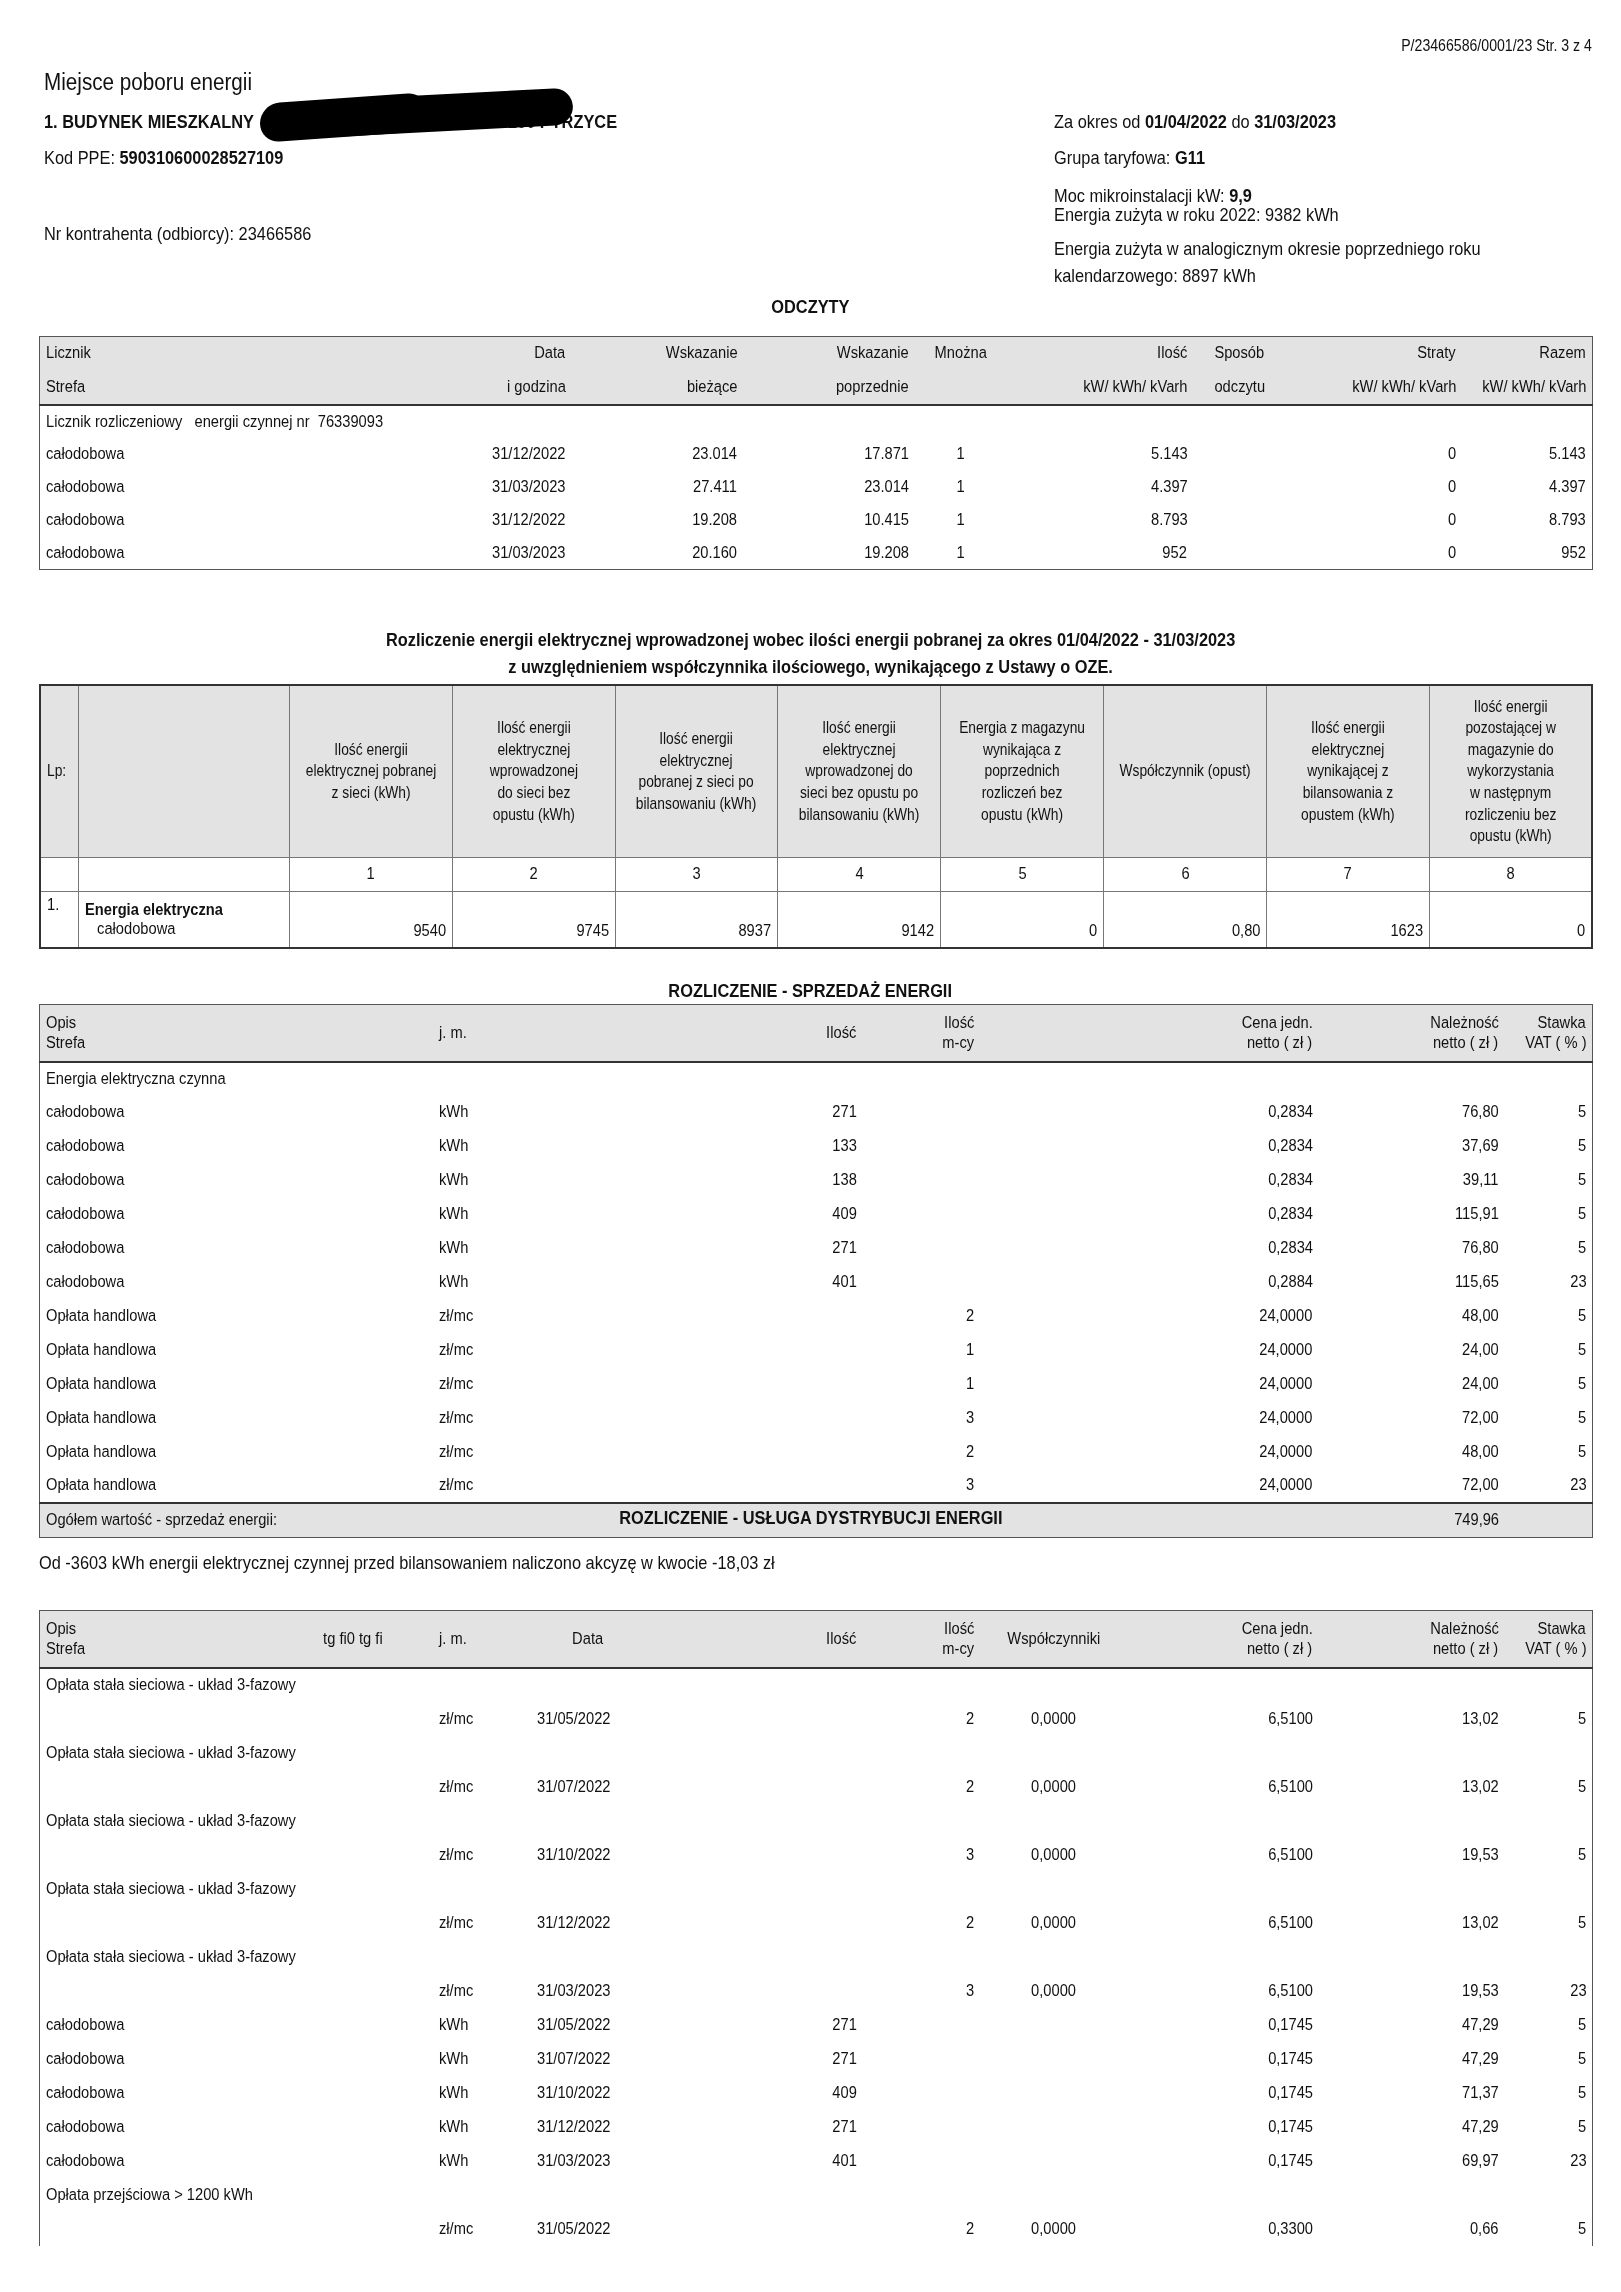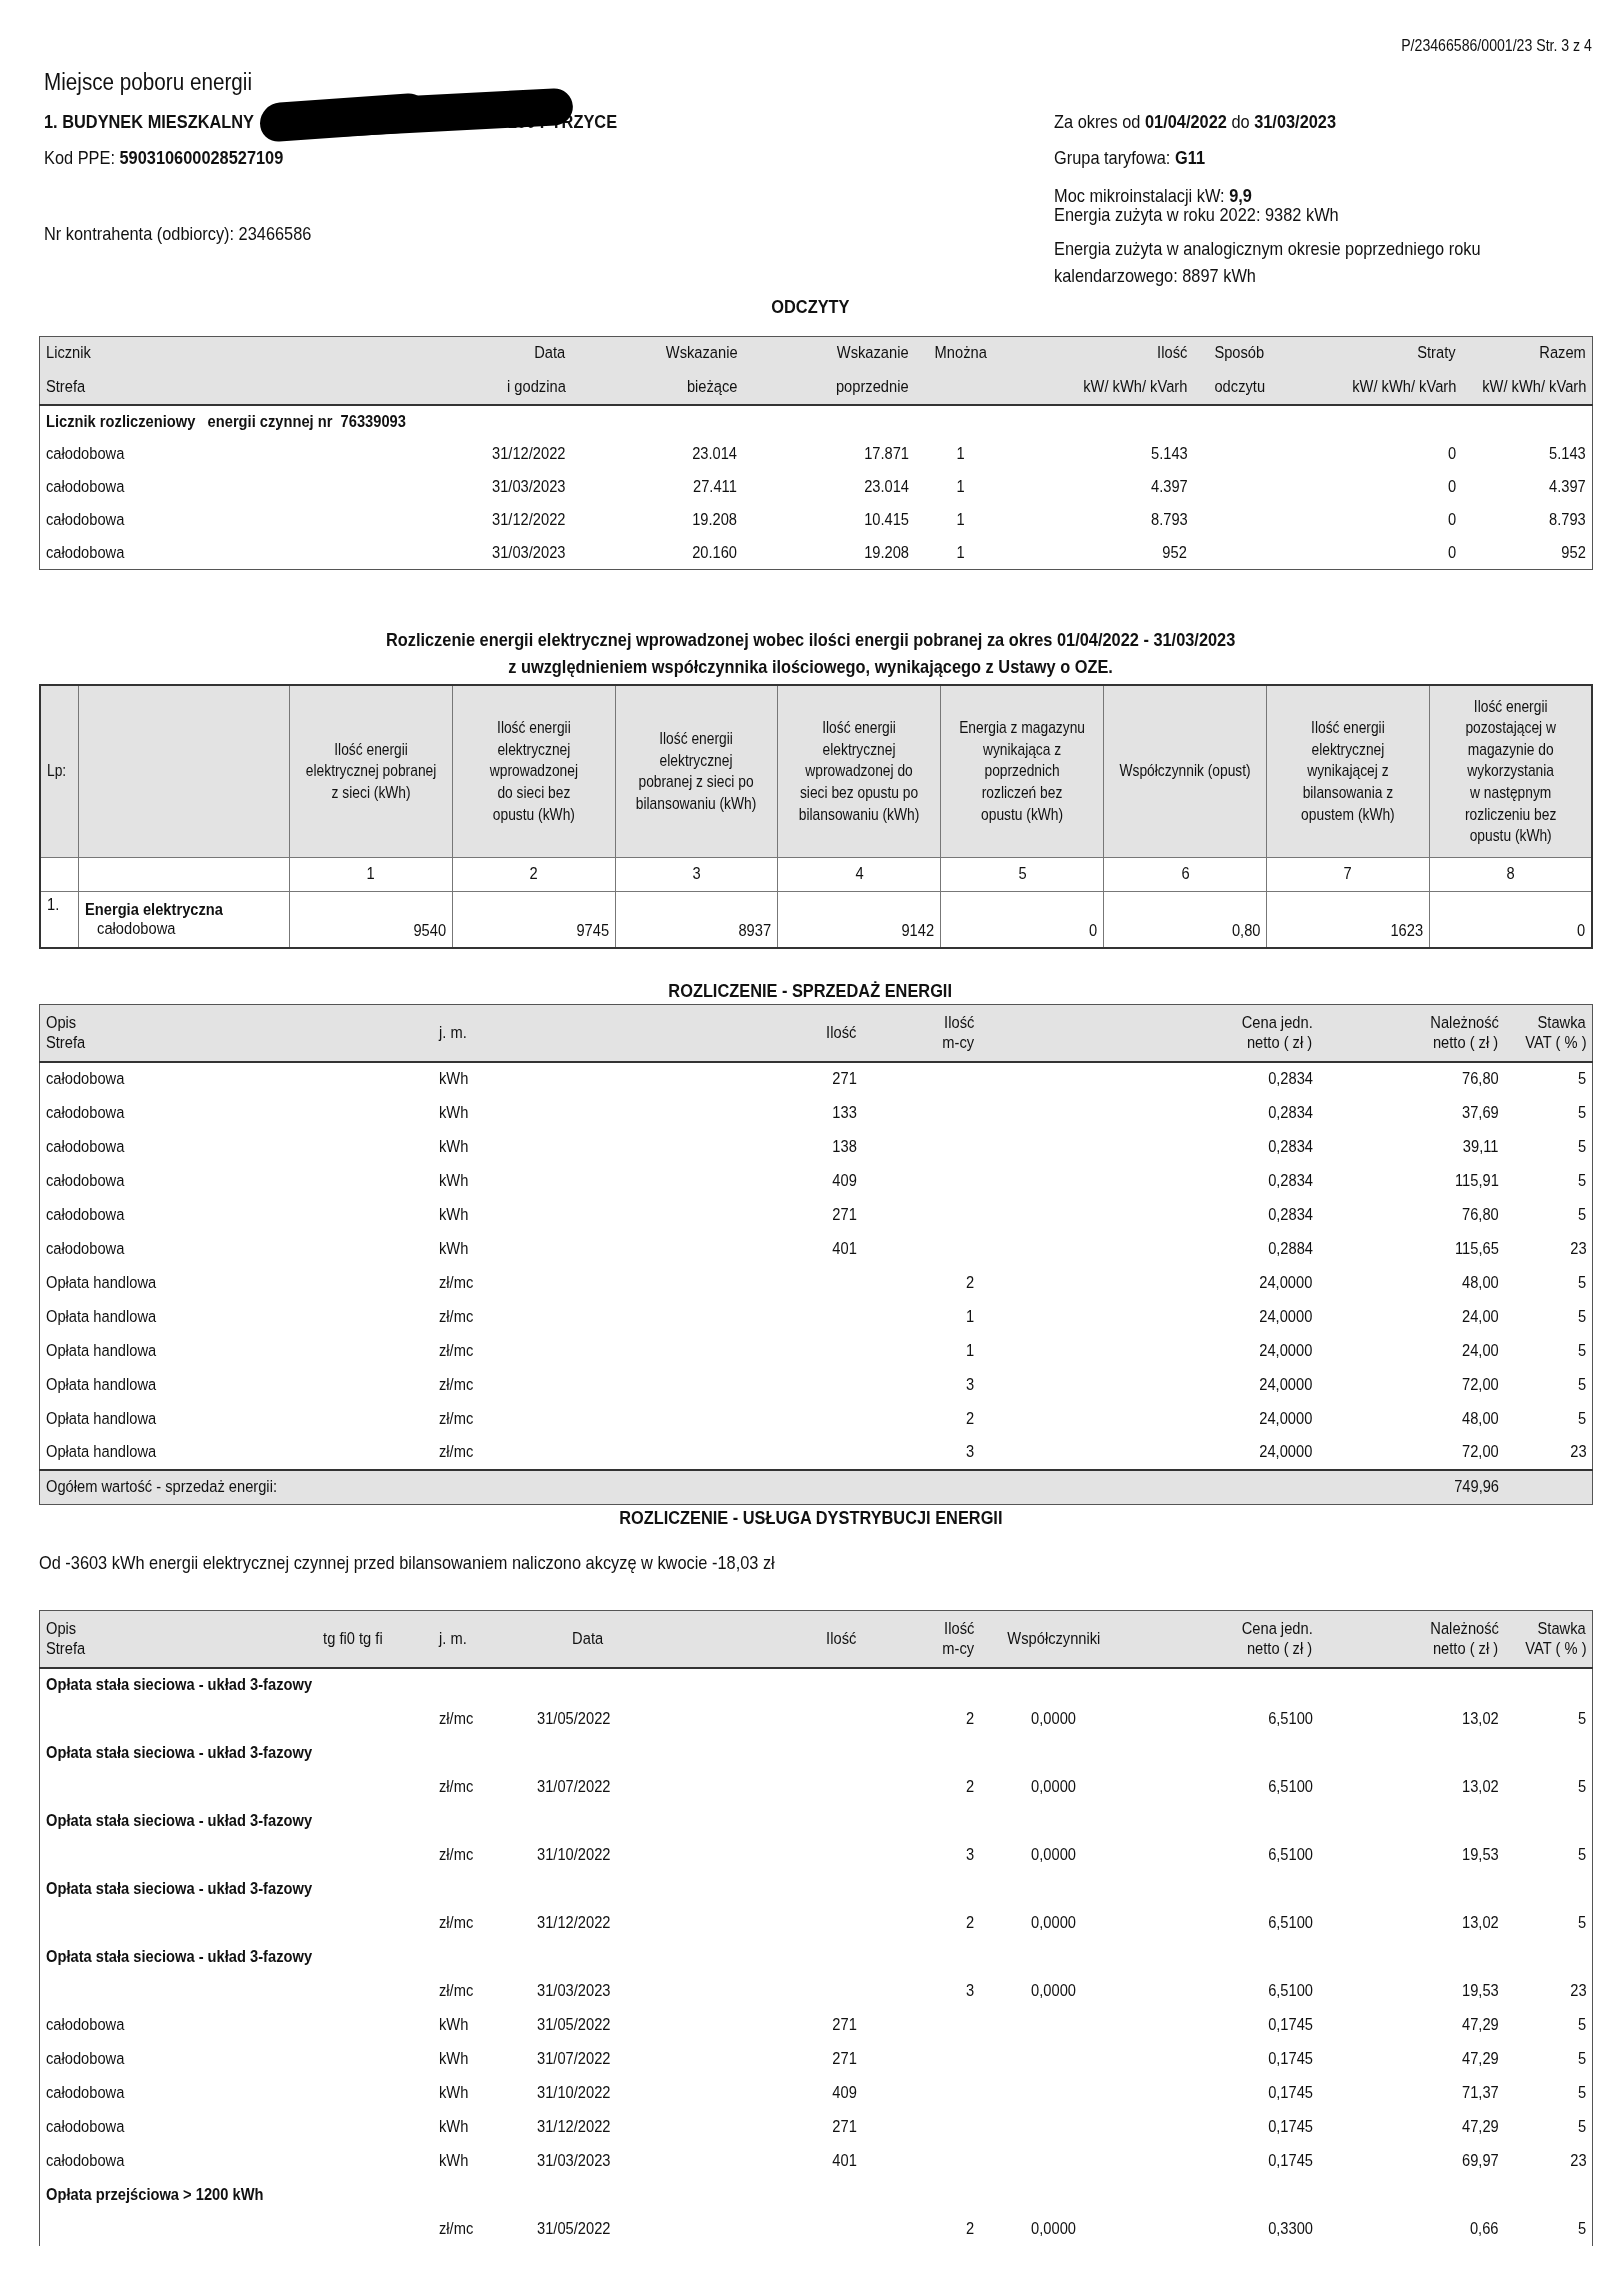--- a/index.html
+++ b/index.html
@@ -18,21 +18,21 @@
   .sect-title{position:absolute;left:0;width:1621px;text-align:center;font-weight:bold;font-size:18.6px;}
   .sect-title span{display:inline-block;transform:scaleX(0.88);}
   table{border-collapse:collapse;position:absolute;left:39px;width:1554px;font-size:16.7px;}
   td,th{padding:0 5.9px;font-weight:normal;white-space:nowrap;}
   .hdr{background:#e3e3e3;}
   .outer{border:1.5px solid #555;}
   .r{text-align:right;} .c{text-align:center;} .l{text-align:left;}
   .txt{display:inline-block;transform:scaleX(0.88);}
   .rtxt{display:inline-block;transform:scaleX(0.88);transform-origin:right;}
   .ltxt{display:inline-block;transform:scaleX(0.88);transform-origin:left;}
-  .grp td{font-weight:bold;}
+  .grp td{font-weight:normal;}
   .oze td,.oze th{border:1px solid #777;}
   .oze th{font-size:15.7px;line-height:21.6px;}
   .note{left:39px;top:1552px;font-size:18.6px;}
 </style>
 </head>
 <body>
 
 <div class="abs ref">P/23466586/0001/23 Str. 3 z 4</div>
 <div class="abs h1"><span class="cond">Miejsce poboru energii</span></div>
 <div class="abs addr b">
@@ -250,20 +250,23 @@
       <th class="l" style="line-height:19.6px"><span class="ltxt">Opis</span><br><span class="ltxt">Strefa</span></th>
       <th class="l" style="padding-left:17.6px"><span class="ltxt">j. m.</span></th>
       <th class="r"><span class="rtxt">Ilość</span></th>
       <th class="r" style="line-height:19.6px"><span class="rtxt">Ilość</span><br><span class="rtxt">m-cy</span></th>
       <th class="r" style="line-height:19.6px"><span class="rtxt">Cena jedn.</span><br><span class="rtxt">netto ( zł )</span></th>
       <th class="r" style="line-height:19.6px"><span class="rtxt">Należność</span><br><span class="rtxt">netto ( zł )</span></th>
       <th class="r" style="line-height:19.6px"><span class="rtxt">Stawka</span><br><span class="rtxt">VAT ( % )</span></th>
     </tr>
   </thead>
   <tbody id="sprz-body">
+    <tr class="grp" style="height:33px">
+        <td colspan="7"><span class="ltxt">Energia elektryczna czynna</span></td>
+      </tr>
   <tr style="height:34px">
         <td class="l"><span class="ltxt">całodobowa</span></td>
         <td class="l" style="padding-left:17.6px"><span class="ltxt">kWh</span></td>
         <td class="r"><span class="rtxt">271</span></td>
         <td class="r"><span class="rtxt"></span></td>
         <td class="r"><span class="rtxt">0,2834</span></td>
         <td class="r"><span class="rtxt">76,80</span></td>
         <td class="r"><span class="rtxt">5</span></td>
       </tr>
       <tr style="height:34px">

